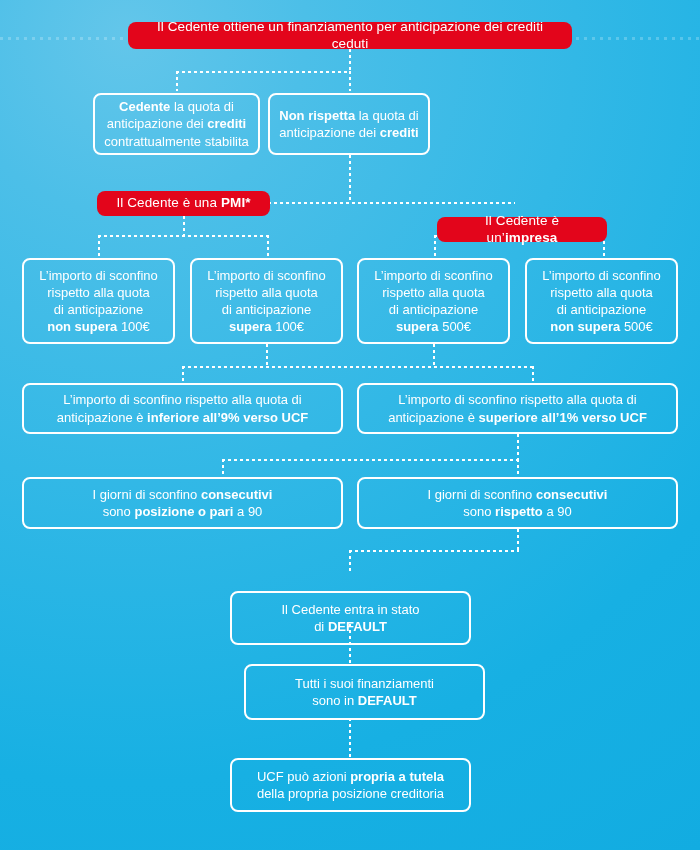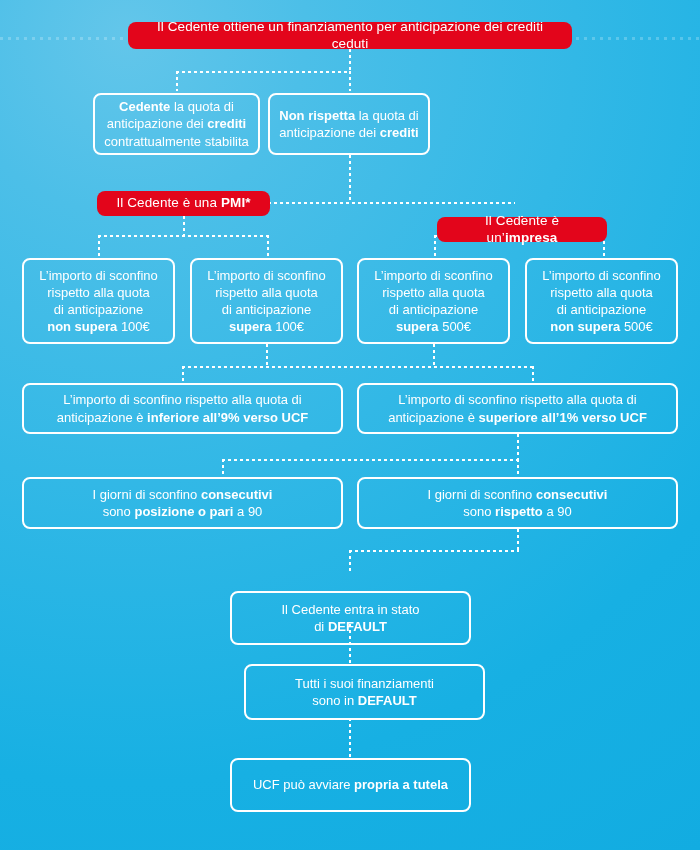--- a/index.html
+++ b/index.html
@@ -233,17 +233,18 @@
     <span class="txt">
       <span>Tutti i suoi finanziamenti</span><br>
       <span>sono in </span><b>DEFAULT</b>
     </span>
   </div>
 
   <div class="conn v" style="left:349px; top:718px; height:41px;"></div>
 
   <div class="node" style="left:230px; top:758px; width:241px; height:54px;">
     <span class="txt">
-      <span>UCF può avviare </span><b>propria a tutela</b><br>
+      <span>UCF può azioni </span><b>propria a tutela</b><br>
+      <span>della propria posizione creditoria</span>
     </span>
   </div>
 
 </div>
 
 </body></html>

